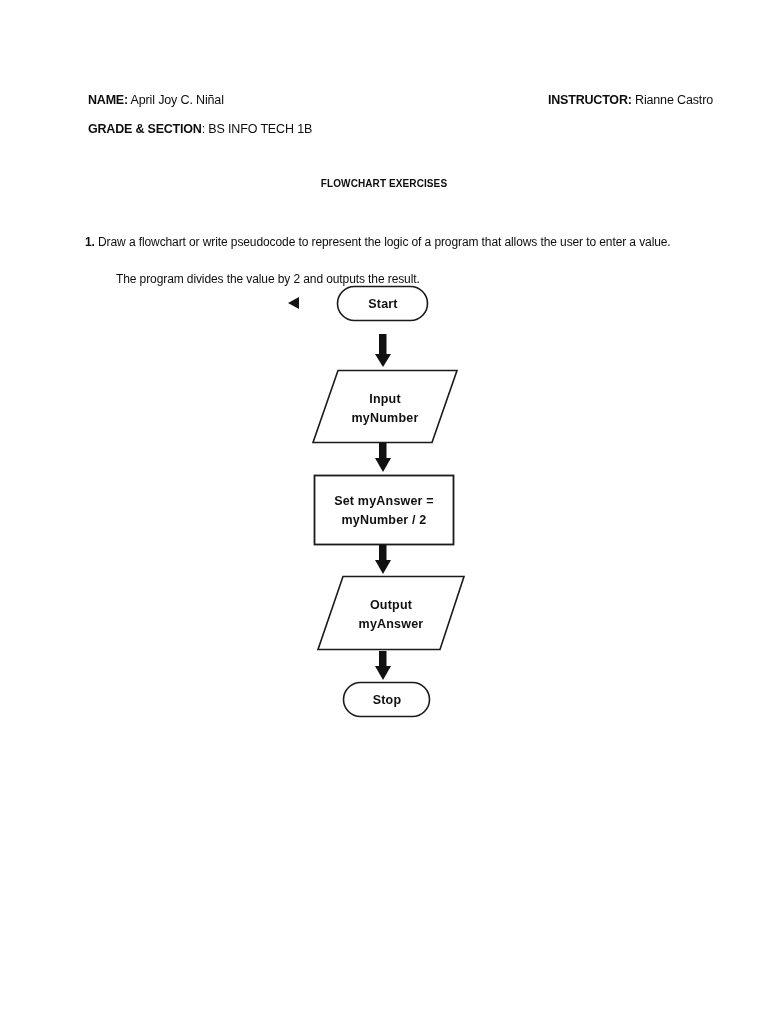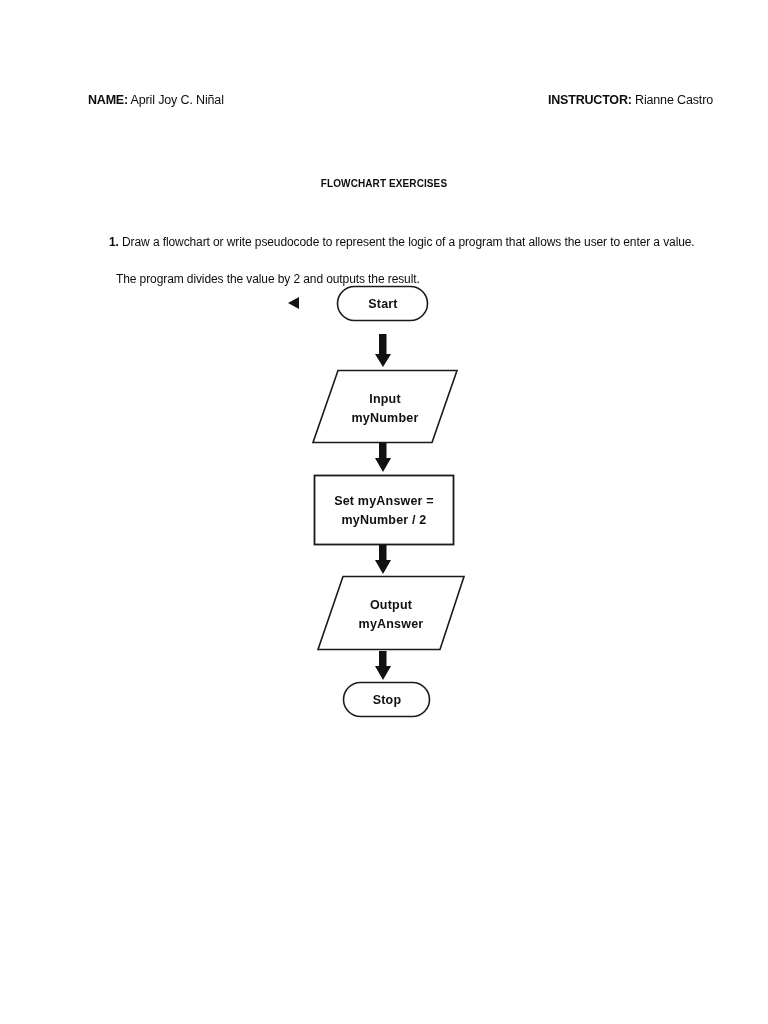--- a/index.html
+++ b/index.html
@@ -57,21 +57,21 @@
   }
 
   
   .q-line {
     position: absolute;
     font-size: 12px;
     line-height: 16px;
     white-space: nowrap;
     letter-spacing: -0.1px;
   }
-  .q-line-1 { left: 109px;  top: 234px; }
+  .q-line-1 { left: 85px;  top: 234px; }
   .q-line-2 { left: 116px; top: 271px; }
   .q-num {
     font-weight: bold;
   }
 
   
   .flow {
     position: absolute;
     left: 0;
     top: 0;
@@ -106,20 +106,21 @@
 </style>
 </head>
 <body>
 
 <div class="page">
 
   <div class="hdr-line hdr-name"><span class="hdr-label">NAME:</span><span class="hdr-value"> April Joy C. Niñal</span></div>
 
   <div class="hdr-line hdr-instr"><span class="hdr-label">INSTRUCTOR:</span><span class="hdr-value"> Rianne Castro</span></div>
 
+  <div class="hdr-line hdr-grade"><span class="hdr-label">GRADE &amp; SECTION</span><span class="hdr-value">: BS INFO TECH 1B</span></div>
 
   <div class="doc-title">FLOWCHART EXERCISES</div>
 
   <div class="q-line q-line-1"><span class="q-num">1.</span><span> Draw a flowchart or write pseudocode to represent the logic of a program that allows the user to enter a value.</span></div>
 
   <div class="q-line q-line-2">The program divides the value by 2 and outputs the result.</div>
 
   <div class="flow">
     <svg width="768" height="1024" viewBox="0 0 768 1024" xmlns="http://www.w3.org/2000/svg">
 

